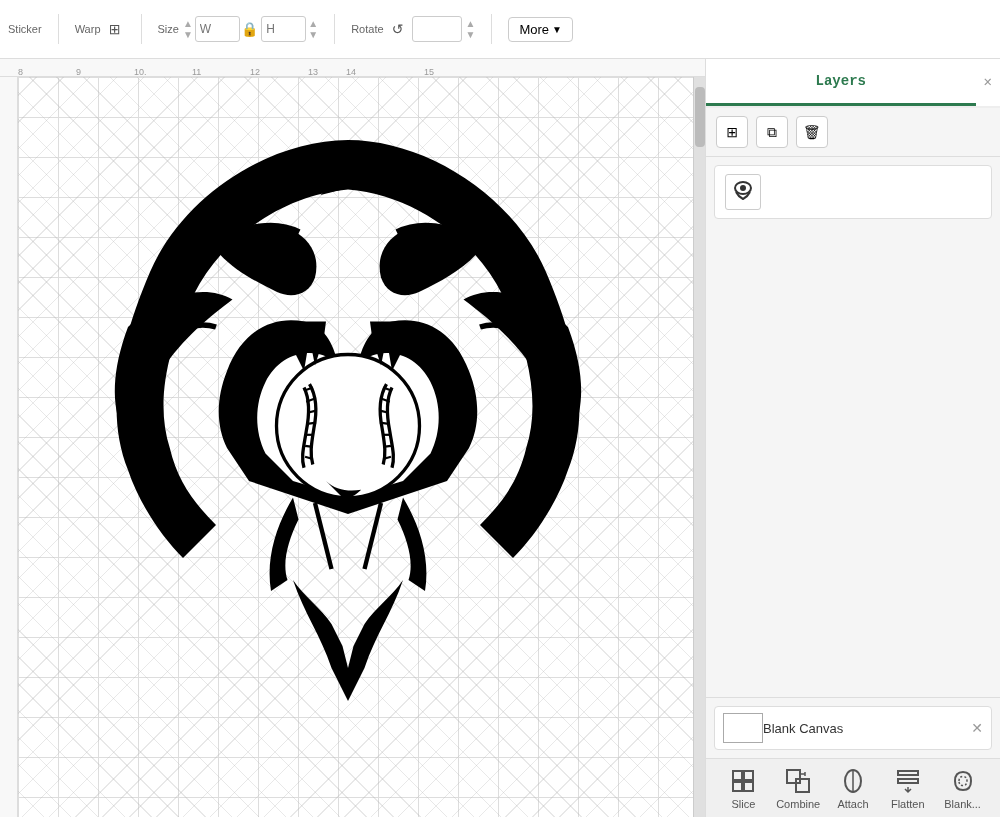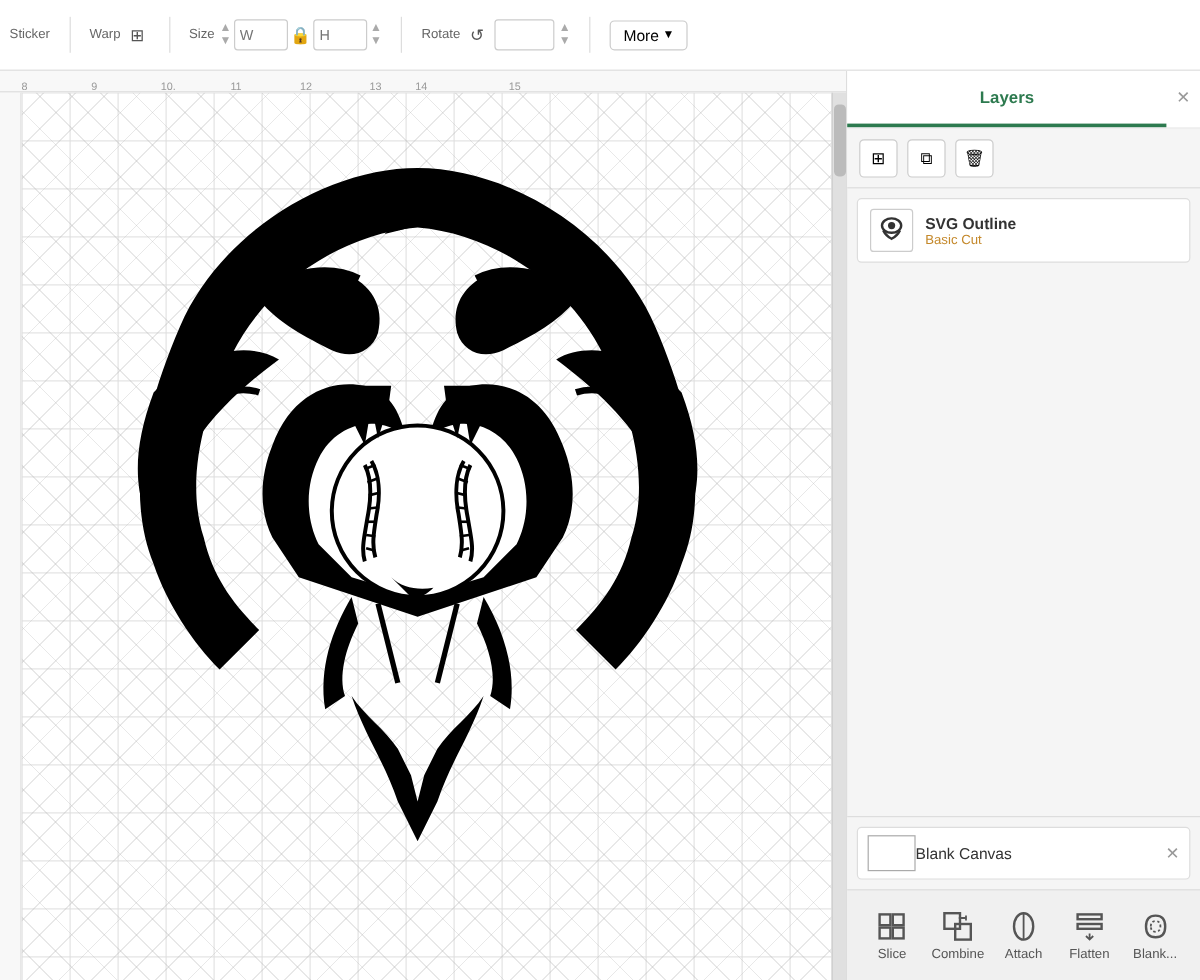--- a/index.html
+++ b/index.html
@@ -179,20 +179,21 @@
       display: flex;
       flex-direction: column;
       flex-shrink: 0;
     }
 
     .panel-tabs {
       display: flex;
       background: #fff;
       border-bottom: 2px solid #eee;
       flex-shrink: 0;
+      font-family: Liberation Mono, monospace;
     }
     .panel-tab {
       flex: 1;
       padding: 14px 8px;
       text-align: center;
       font-size: 14px;
       cursor: pointer;
       color: #555;
       border-bottom: 3px solid transparent;
     }
@@ -300,21 +301,21 @@
     }
     .blank-close {
       margin-left: auto;
       color: #999;
       cursor: pointer;
       font-size: 14px;
     }
 
     
     .bottom-toolbar {
-      height: 76px;
+      height: 59px;
       background: #f0f0f0;
       border-top: 1px solid #ddd;
       display: flex;
       align-items: center;
       justify-content: space-around;
       padding: 0 10px;
       flex-shrink: 0;
     }
     .bottom-btn {
       display: flex;
@@ -533,24 +534,20 @@
 
     <div class="layers-list">
       <div class="layer-item">
         <div class="layer-thumb">
           <svg width="28" height="28" viewBox="0 0 28 28">
             <ellipse cx="14" cy="10" rx="8" ry="6" fill="none" stroke="#333" stroke-width="2"></ellipse>
             <circle cx="14" cy="10" r="3" fill="#333"></circle>
             <path d="M7 14 C9 18 12 20 14 21 C16 20 19 18 21 14" stroke="#333" stroke-width="2" fill="none"></path>
           </svg>
         </div>
-        <div class="layer-info">
-          <div class="layer-name">SVG Outline</div>
-          <div class="layer-type">Basic Cut</div>
-        </div>
       </div>
     </div>
 
     <div class="blank-canvas-section">
       <div class="blank-canvas-item">
         <div class="blank-thumb"></div>
         <span class="blank-label">Blank Canvas</span>
         <span class="blank-close">✕</span>
       </div>
     </div>

